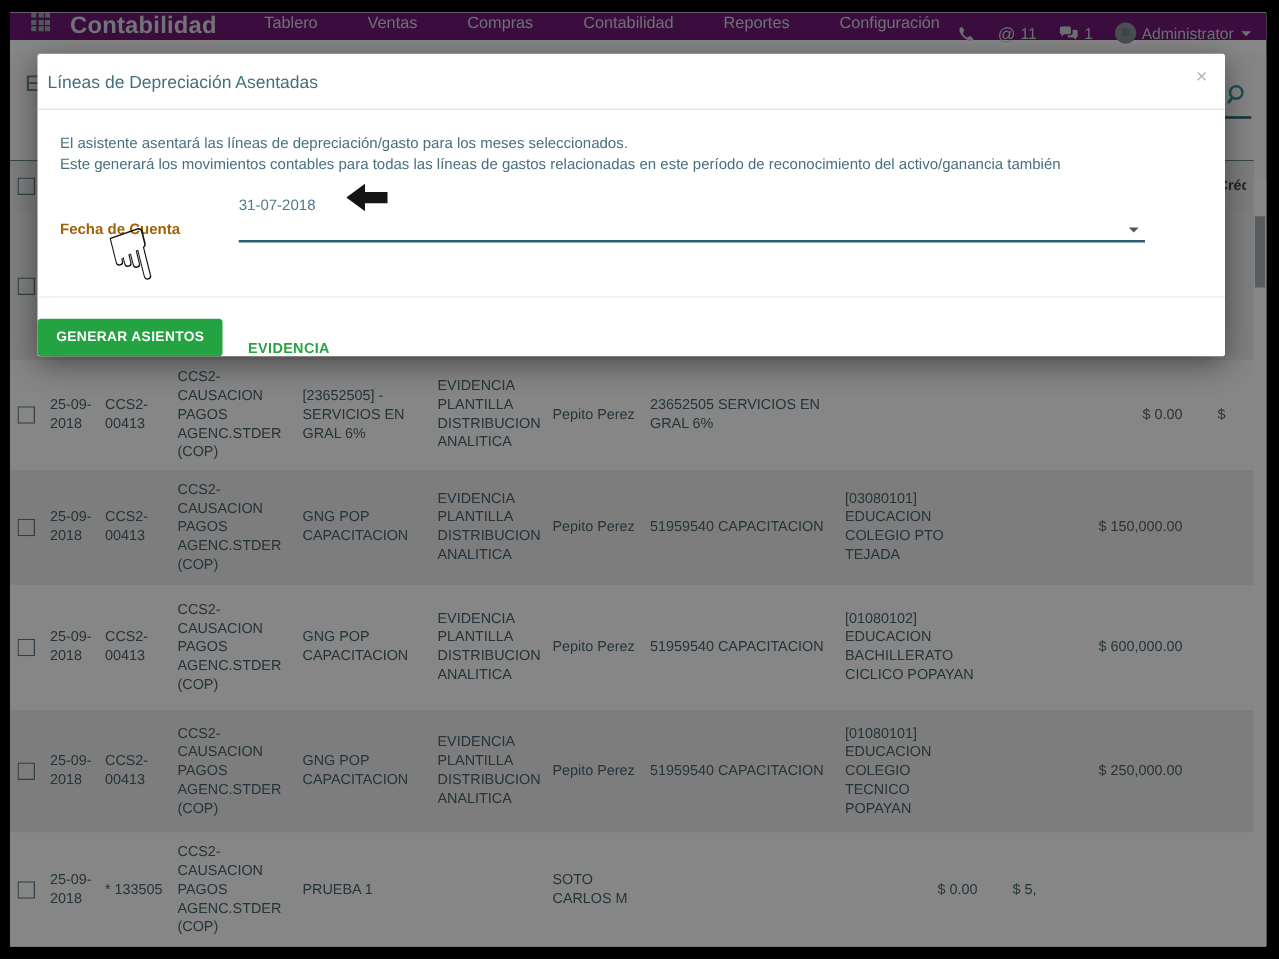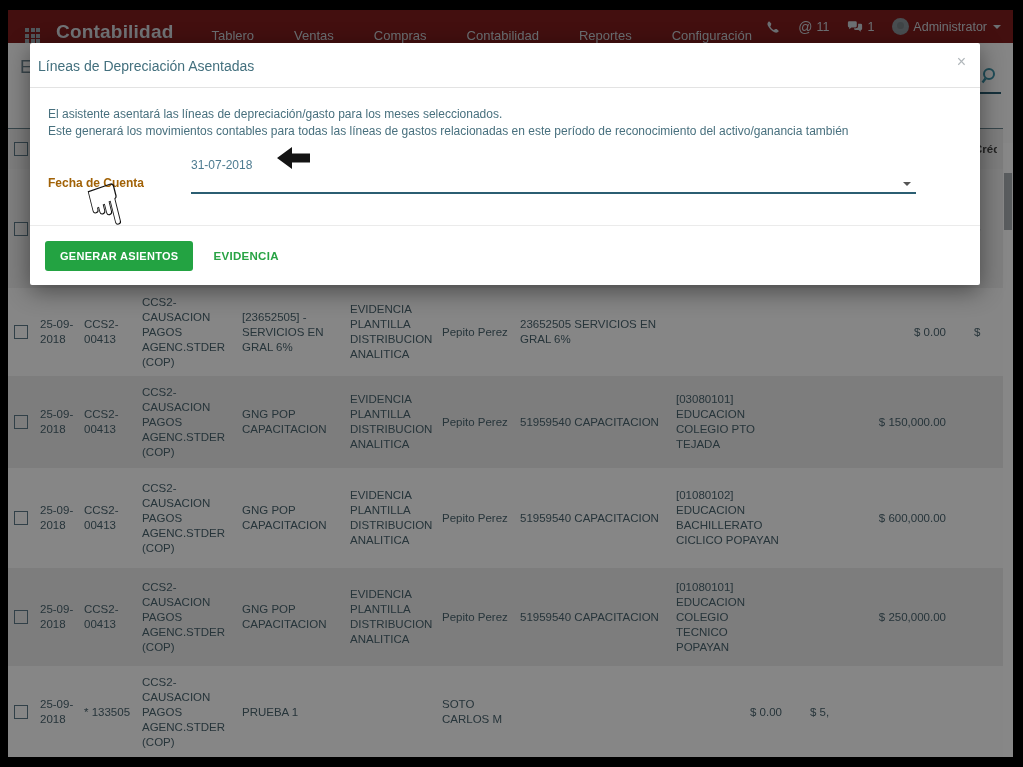--- a/index.html
+++ b/index.html
@@ -1,20 +1,20 @@
 <!DOCTYPE html>
 <html><head>
 <meta charset="utf-8">
 <style>
   * { margin:0; padding:0; box-sizing:border-box; }
   html,body { width:1023px; height:767px; background:#000; font-family:"Liberation Sans", sans-serif; overflow:hidden; }
   .screen { position:absolute; left:8px; top:10px; width:1005px; height:747px; background:#fff; overflow:hidden; }
 
   
-  .navbar { position:absolute; left:0; top:0; width:100%; height:33px; background:#7f1d1d; display:flex; align-items:flex-end; color:#ccd4da; z-index:10; }
+  .navbar { position:absolute; left:0; top:0; width:100%; height:22px; background:#701a75; display:flex; align-items:flex-start; color:#ccd4da; z-index:10; }
   .apps-grid { width:15px; height:15px; margin-left:17px; display:grid; grid-template-columns:repeat(3,4px); grid-template-rows:repeat(3,4px); gap:1.5px; }
   .apps-grid span { background:#9aa6ae; }
   .brand { font-size:19px; font-weight:600; color:#d6dce1; margin-left:16px; letter-spacing:.2px; }
   .menu { display:flex; margin-left:38px; gap:40px; font-size:13px; }
   .menu span { cursor:pointer; }
   .nav-right { position:absolute; right:12px; top:0; height:33px; display:flex; align-items:center; gap:18px; font-size:12.5px; }
   .nav-ico { display:flex; align-items:center; gap:4px; }
   .avatar { width:17px; height:17px; border-radius:50%; background:#8b9399; display:inline-block; position:relative; }
   .avatar:after { content:""; position:absolute; left:5px; top:4px; width:7px; height:7px; border-radius:50%; background:#7a8287; }
   .caret-down { width:0; height:0; border-left:4px solid transparent; border-right:4px solid transparent; border-top:4px solid #ccd4da; display:inline-block; margin-left:2px; }
@@ -48,21 +48,21 @@
   .modal-header { position:relative; height:45px; border-bottom:1px solid #e3e3e3; padding:14px 8px; }
   .modal-title { font-size:14px; color:#43707e; }
   .modal-close { position:absolute; right:14px; top:10px; font-size:16px; color:#b0b6ba; cursor:pointer; }
   .modal-body { padding:18px; }
   .mtext { font-size:12px; color:#48707e; line-height:17px; }
   .field-row { display:flex; align-items:flex-end; margin-top:15px; }
   .field-label { width:143px; font-size:12px; font-weight:bold; color:#a16207; padding-bottom:4px; }
   .field-wrap { position:relative; width:725px; border-bottom:2px solid #2b5e72; padding-bottom:19px; }
   .field-value { font-size:12px; color:#4d7b90; }
   .field-caret { position:absolute; right:5px; bottom:6px; width:0; height:0; border-left:4px solid transparent; border-right:4px solid transparent; border-top:4px solid #555; }
-  .modal-footer { position:absolute; left:0; bottom:0; width:100%; height:60px; border-top:1px solid #ebebeb; display:flex; align-items:center; padding-left:15px; }
+  .modal-footer { position:absolute; left:0; bottom:0; width:100%; height:48px; border-top:1px solid #ebebeb; display:flex; align-items:flex-end; }
   .btn-green { background:#23a342; color:#fff; border:none; font-size:11px; font-weight:bold; letter-spacing:.3px; padding:9px 15px; border-radius:3px; cursor:pointer; font-family:"Liberation Sans", sans-serif; }
   .btn-link { background:none; border:none; color:#28a344; font-size:11.5px; font-weight:bold; letter-spacing:.3px; margin-left:20px; cursor:pointer; font-family:"Liberation Sans", sans-serif; }
 
   
   .cursor-arrow { position:absolute; left:269px; top:137px; z-index:200; }
   .cursor-hand { position:absolute; left:80px; top:168px; z-index:200; font-size:58px; color:#111; transform:rotate(-14deg); line-height:1; }
 </style>
 </head>
 <body>
 

